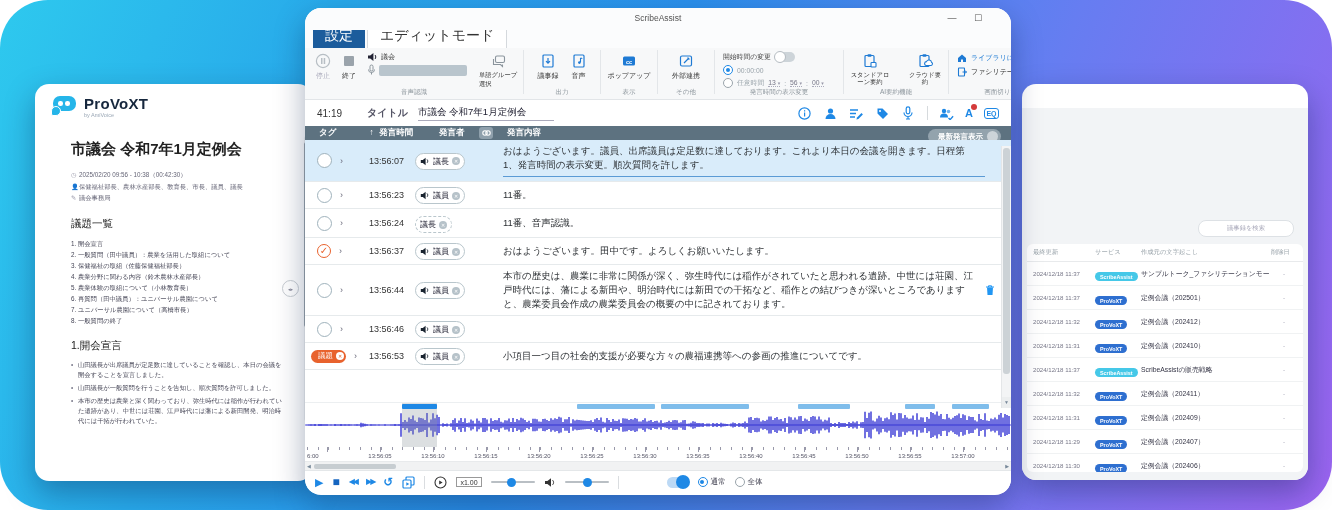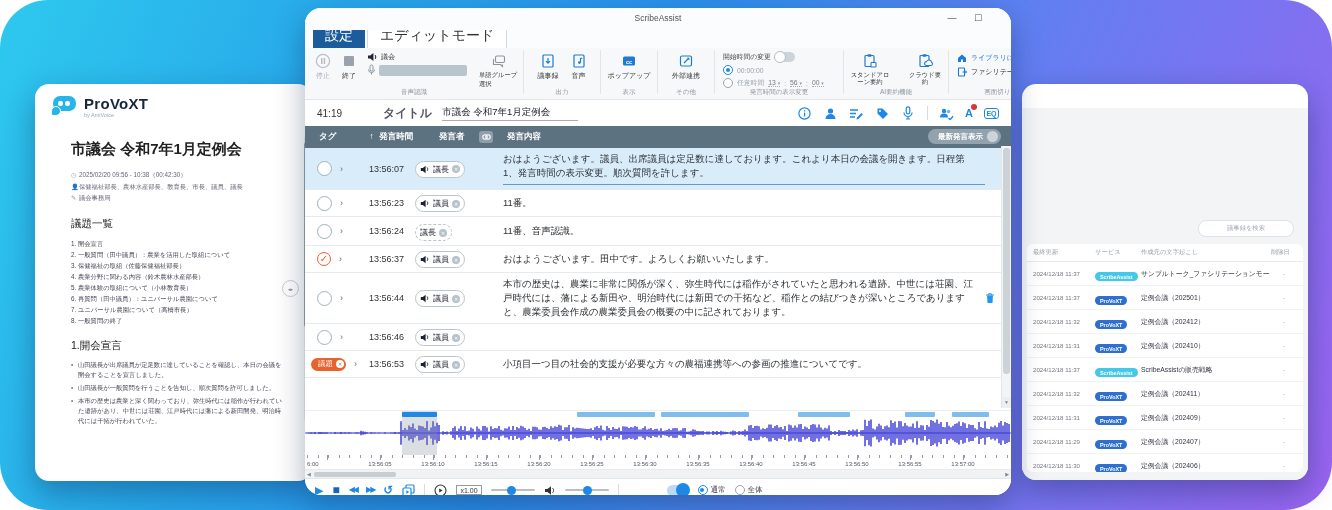--- a/index.html
+++ b/index.html
@@ -57,29 +57,29 @@
   .toggle{width:20px;height:10px;border-radius:6px;background:#cdd4d9;position:relative;flex:none;}
   .toggle::after{content:'';position:absolute;left:-1px;top:-1.5px;width:12px;height:12px;border-radius:50%;background:#fff;border:1px solid #b5bcc2;box-sizing:border-box;}
   .radio{width:8px;height:8px;border-radius:50%;border:1px solid #9aa4ab;background:#fff;flex:none;position:relative;}
   .radio.sel{border-color:#1e88e5;}
   .radio.sel::after{content:'';position:absolute;left:1.5px;top:1.5px;width:4px;height:4px;border-radius:50%;background:#1e88e5;}
   .gray{color:#99a3aa;}
   .tsel{border-bottom:1px dotted #aab;color:#778;}
   .car{font-size:5px;color:#99a;}
   .hrow{height:26px;display:flex;align-items:center;padding:0 12px;gap:10px;background:#fff;}
   .elapsed{font-size:10px;color:#333;width:34px;}
-  .tlabel{font-size:12px;font-weight:bold;color:#556;margin-left:22px;}
+  .tlabel{font-size:10px;font-weight:bold;color:#556;margin-left:6px;}
   .tvalue{font-size:9.5px;color:#223;border-bottom:1px solid #aab;padding:0 4px 1px 0;width:132px;}
   .hicons{margin-left:auto;display:flex;align-items:center;gap:11px;}
   .hic{width:15px;height:15px;display:flex;align-items:center;justify-content:center;}
   .vdiv{width:1px;height:14px;background:#d6dadd;}
   .a-ic{position:relative;font-size:11px;font-weight:bold;color:#1e88e5;}
   .a-ic i{position:absolute;right:-4px;top:-3px;width:6px;height:6px;background:#d43a3a;border-radius:50%;}
   .eq-ic{font-size:7px;font-weight:bold;color:#1e88e5;border:1.3px solid #1e88e5;border-radius:3px;padding:0 1.5px;line-height:9px;}
-  .thead{height:22px;background:#5d7280;display:flex;align-items:center;color:#fff;font-size:8.5px;font-weight:bold;position:relative;}
+  .thead{height:14px;background:#5d7280;display:flex;align-items:center;color:#fff;font-size:8.5px;font-weight:bold;position:relative;}
   .th-tag{padding-left:14px;width:50px;}
   .th-time{width:70px;font-family:Liberation Mono, monospace;}
   .th-spk{width:40px;}
   .linkchip{width:14px;height:12px;background:#8fa0ac;border-radius:3px;display:flex;align-items:center;justify-content:center;margin-right:14px;}
   .latest{position:absolute;right:10px;top:3px;height:15px;background:#93a3ad;border-radius:9px;display:flex;align-items:center;gap:4px;
     color:#fff;font-size:7.5px;padding:0 3px 0 10px;}
   .latest .knob{width:11px;height:11px;border-radius:50%;background:#ccd4d9;}
   .rows{height:262px;overflow:hidden;background:#fff;position:relative;}
   .t-row{display:grid;grid-template-columns:64px 46px 88px 1fr 26px;align-items:center;border-bottom:1px solid #e6eaec;
     padding:4px 0;background:#fff;}

